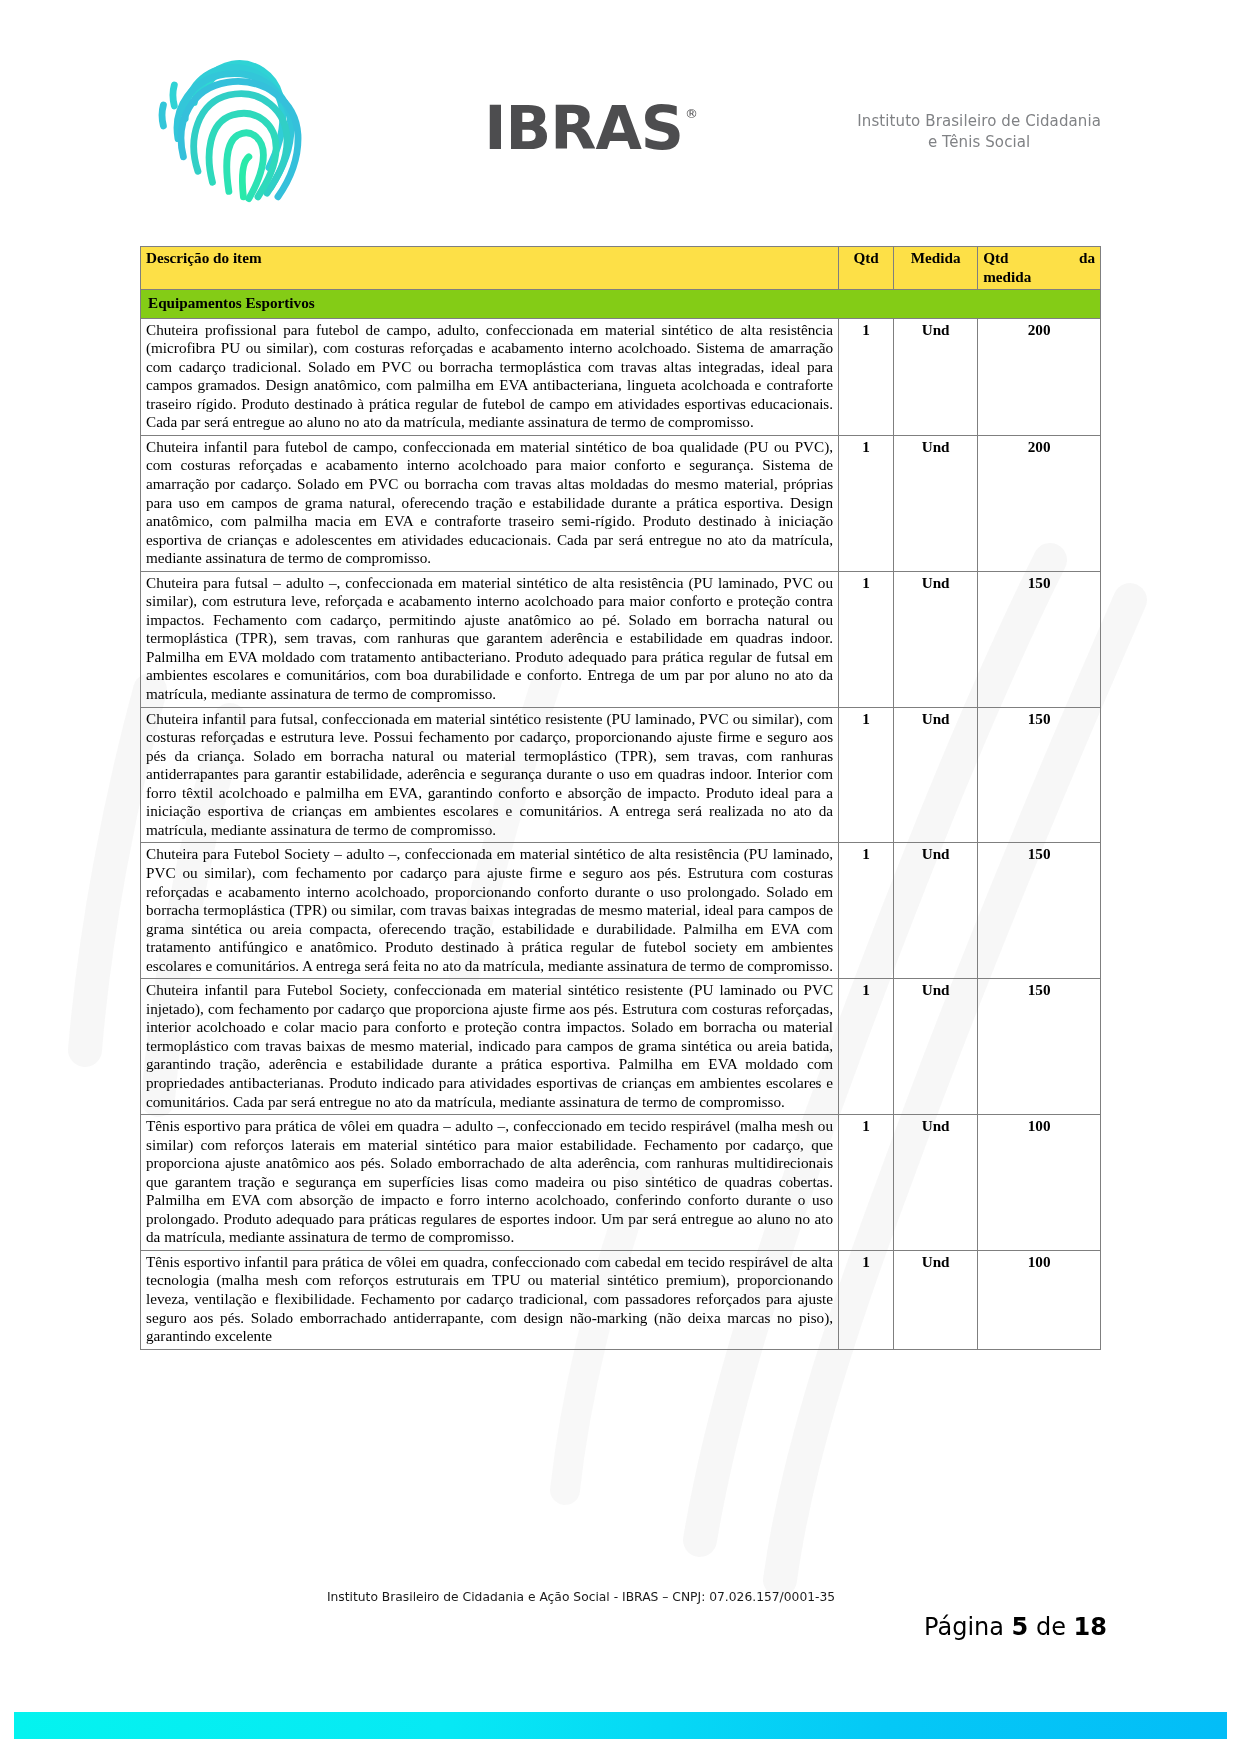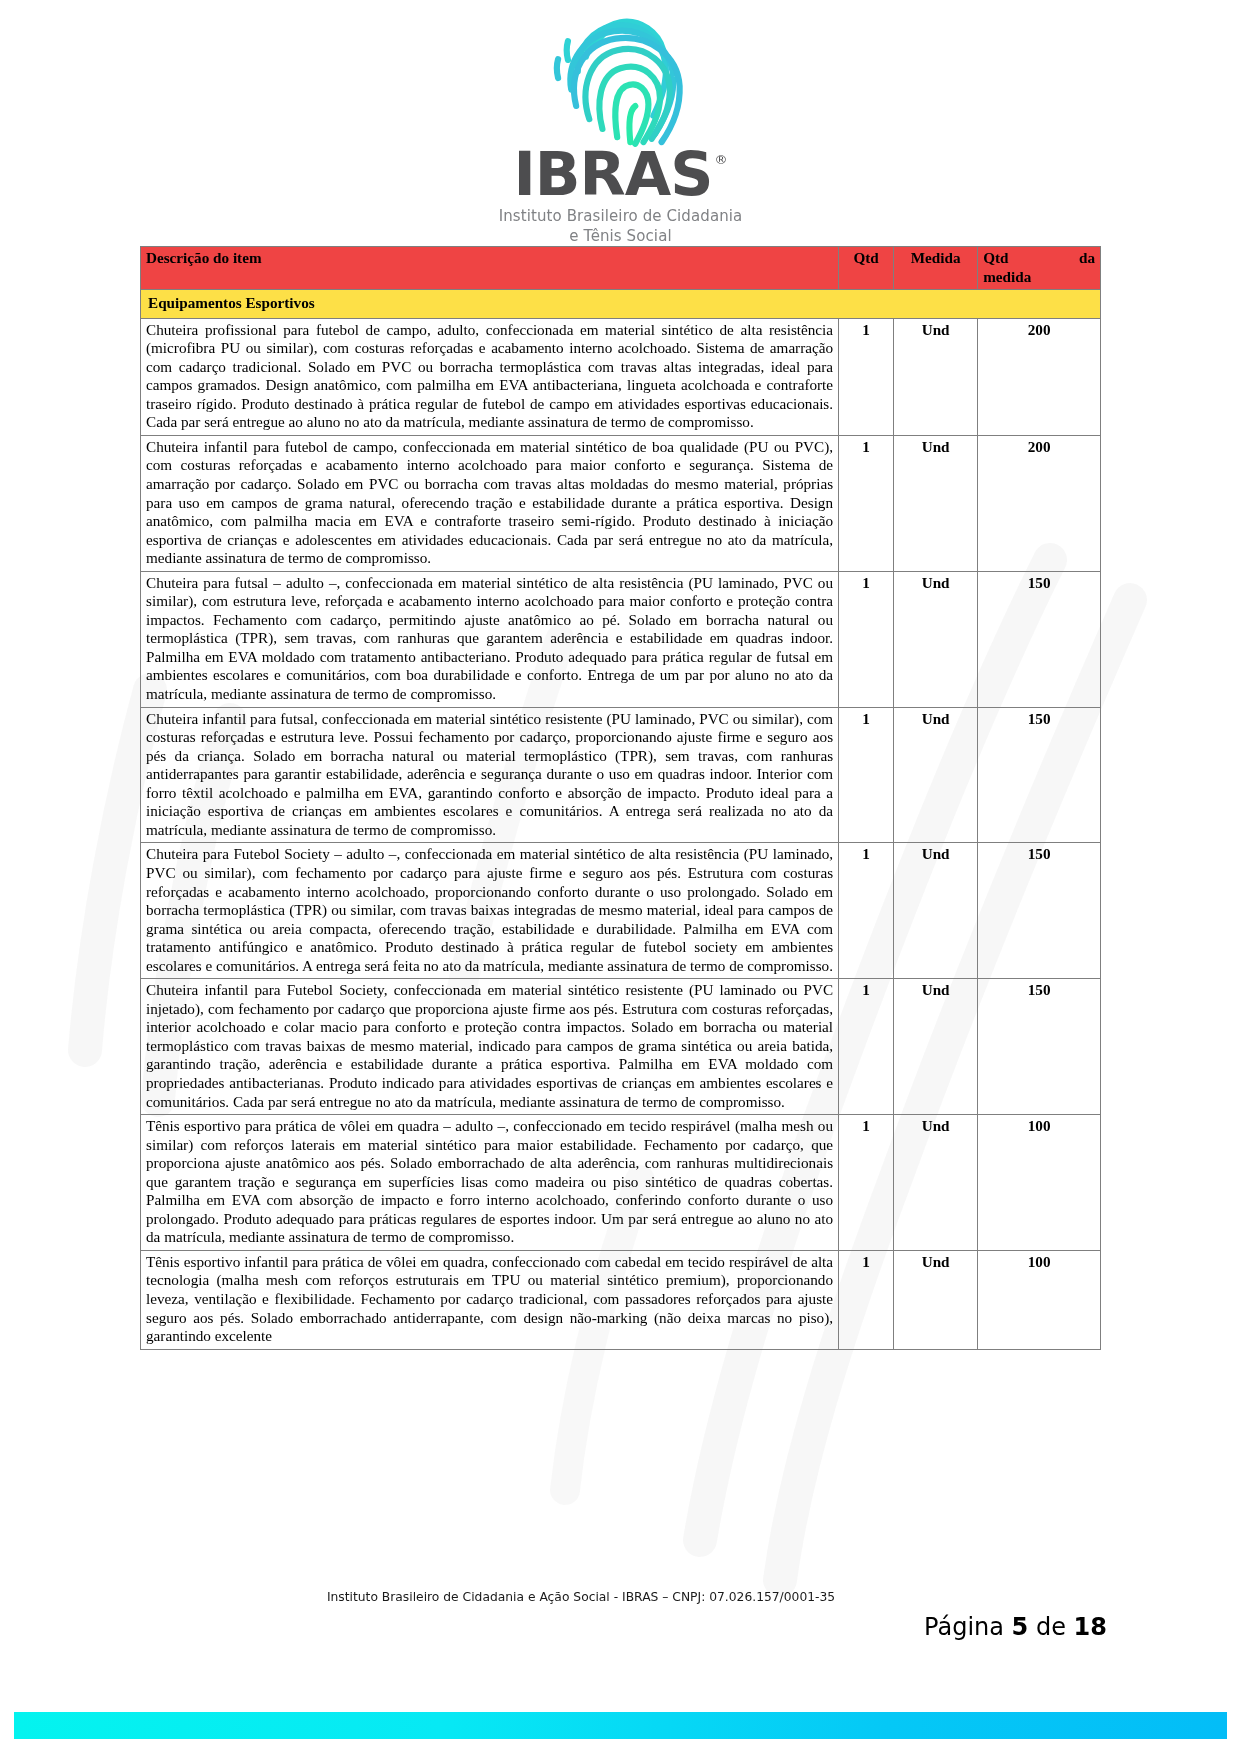--- a/index.html
+++ b/index.html
@@ -33,23 +33,22 @@
     box-sizing: border-box;
     padding: 0 140px;
   }
 
   
   .logo-block {
     padding-top: 14px;
     height: 246px;
     box-sizing: border-box;
     display: flex;
-    flex-direction: column;
     align-items: center;
-    justify-content: flex-end;
+    justify-content: space-between;
   }
   .logo-mark { width: 185px; height: 150px; display:block; }
   .logo-word {
     display: flex;
     align-items: flex-start;
     justify-content: center;
     margin-top: -4px;
   }
   .logo-word-text {
     font-family: "DejaVu Sans", sans-serif;
@@ -85,41 +84,41 @@
     line-height: 1.22;
     color: #000;
   }
   table.items th,
   table.items td {
     border: 1px solid #7f7f7f;
     vertical-align: top;
     padding: 2px 5px 3px 5px;
   }
   thead th {
-    background: #ef4444;
+    background: #fde047;
     font-weight: bold;
     vertical-align: top;
     padding: 6px 6px 7px 7px;
   }
   th.col-desc { text-align: left; }
   th.col-qtd, th.col-medida { text-align: center; }
   th.col-qtdmedida { text-align: left; }
   th.col-qtdmedida .line1 {
     display: flex;
     justify-content: space-between;
     width: 100%;
   }
 
   col.c-desc { width: 597px; }
   col.c-qtd { width: 47px; }
   col.c-medida { width: 72px; }
   col.c-qtdmedida { width: 105px; }
 
   tr.section-row td {
-    background: #fde047;
+    background: #84cc16;
     font-weight: bold;
     padding: 4px 6px 5px 7px;
   }
 
   td.desc {
     text-align: justify;
     text-justify: inter-word;
     padding: 3px 6px 4px 7px;
     hyphens: none;
   }

